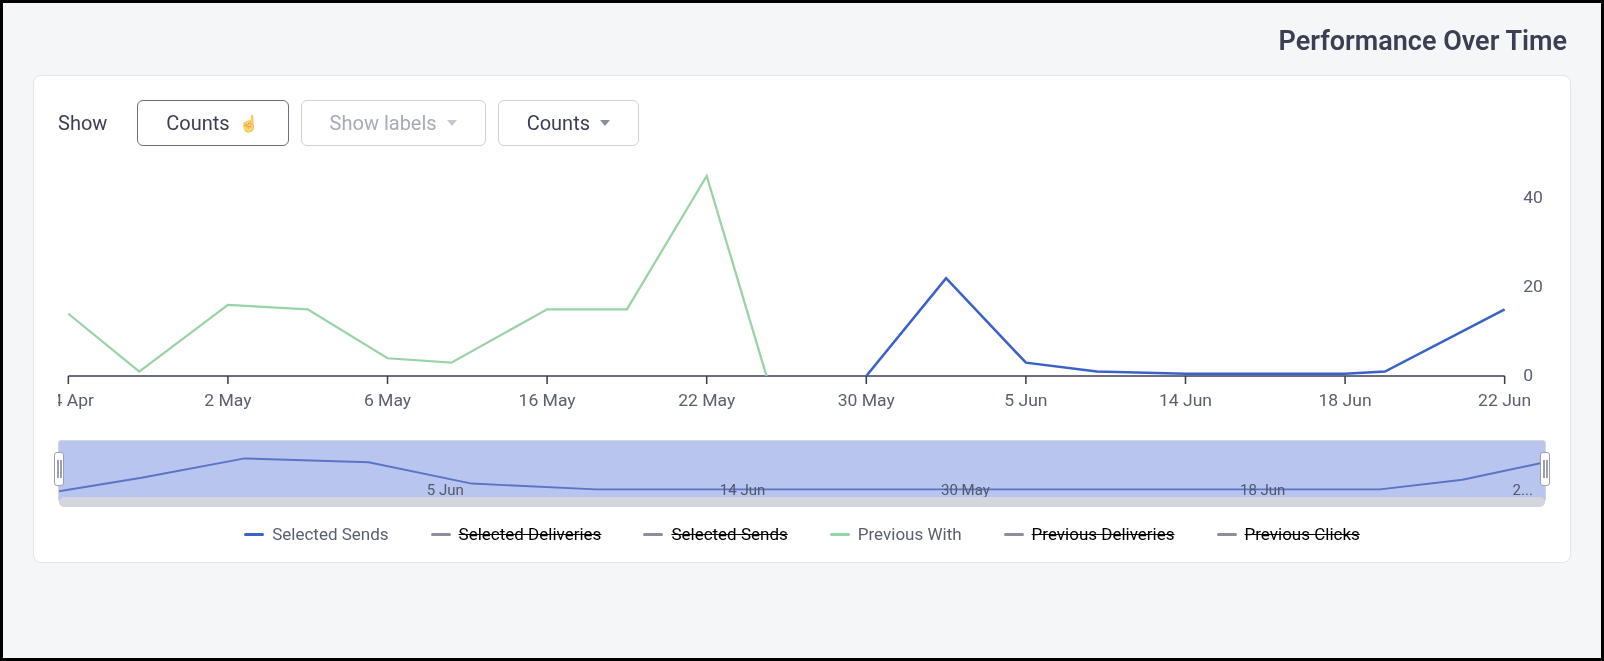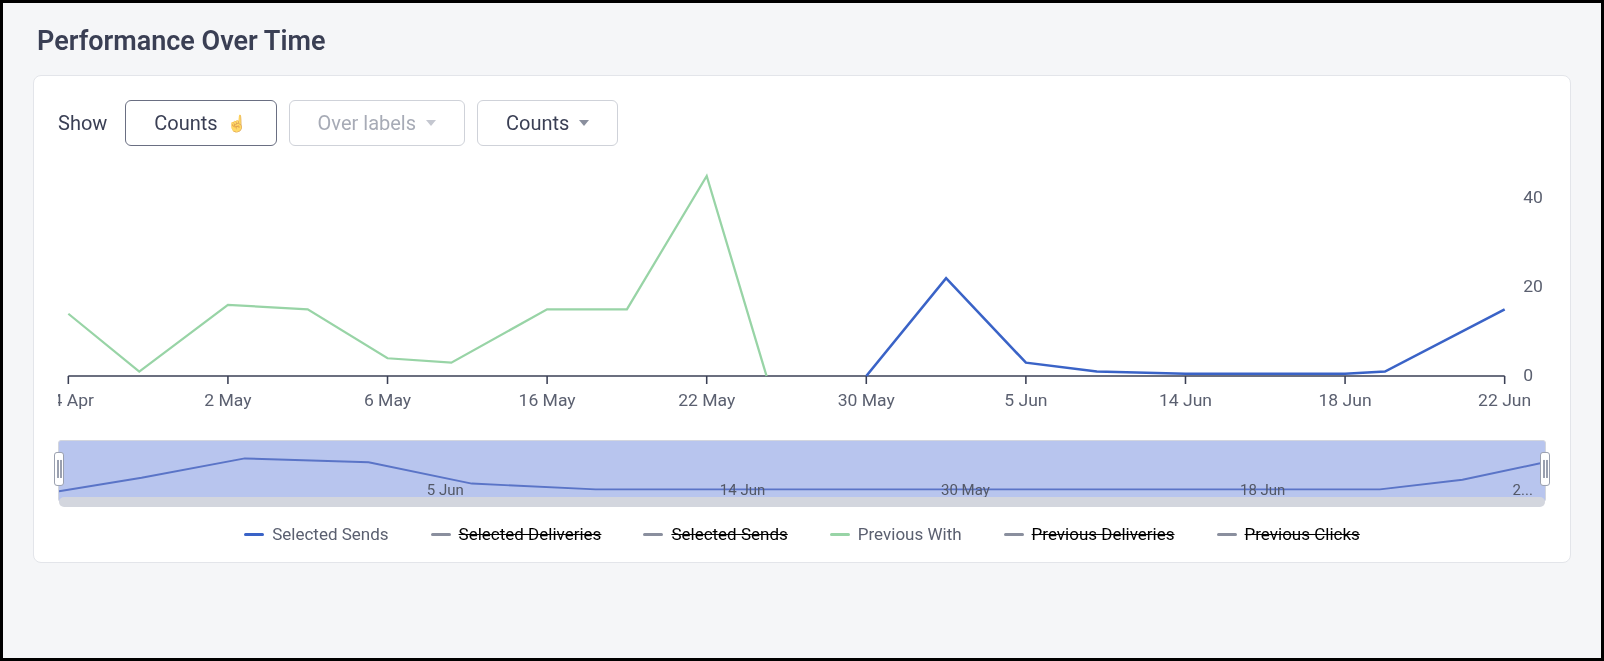--- a/index.html
+++ b/index.html
@@ -9,20 +9,21 @@
     font-family: -apple-system, BlinkMacSystemFont, "Segoe UI", Roboto, Arial, sans-serif;
     background: #f5f6f8;
     color: #3a3f54;
   }
   .outer {
     border: 3px solid #000;
     width: 1604px;
     height: 661px;
     background: #f5f6f8;
     padding: 18px 30px 20px 30px;
+    text-align: right;
   }
   .title {
     font-size: 27px;
     font-weight: 600;
     color: #3a3f54;
     margin: 4px 4px 18px 4px;
   }
   .card {
     background: #fff;
     border: 1px solid #e3e5ea;
@@ -31,21 +32,21 @@
   }
   .toolbar {
     display: flex;
     align-items: center;
     gap: 12px;
     margin-bottom: 20px;
   }
   .show-label {
     font-size: 20px;
     color: #3a3f54;
-    margin-right: 6px;
+    margin-right: 18px;
   }
   .dropdown {
     display: inline-flex;
     align-items: center;
     gap: 10px;
     border: 1px solid #cfd2d9;
     border-radius: 6px;
     padding: 10px 28px;
     font-size: 20px;
     color: #3a3f54;
@@ -130,21 +131,21 @@
   <div class="card">
     <div class="toolbar">
       <span class="show-label">Show</span>
 
       <div class="dropdown active">
         <span>Counts</span>
         <span class="cursor-icon">☝</span>
       </div>
 
       <div class="dropdown muted">
-        <span>Over labels</span>
+        <span>Show labels</span>
         <span class="caret"></span>
       </div>
 
 
       <div class="dropdown">
         <span>Counts</span>
         <span class="caret"></span>
       </div>
     </div>
 

